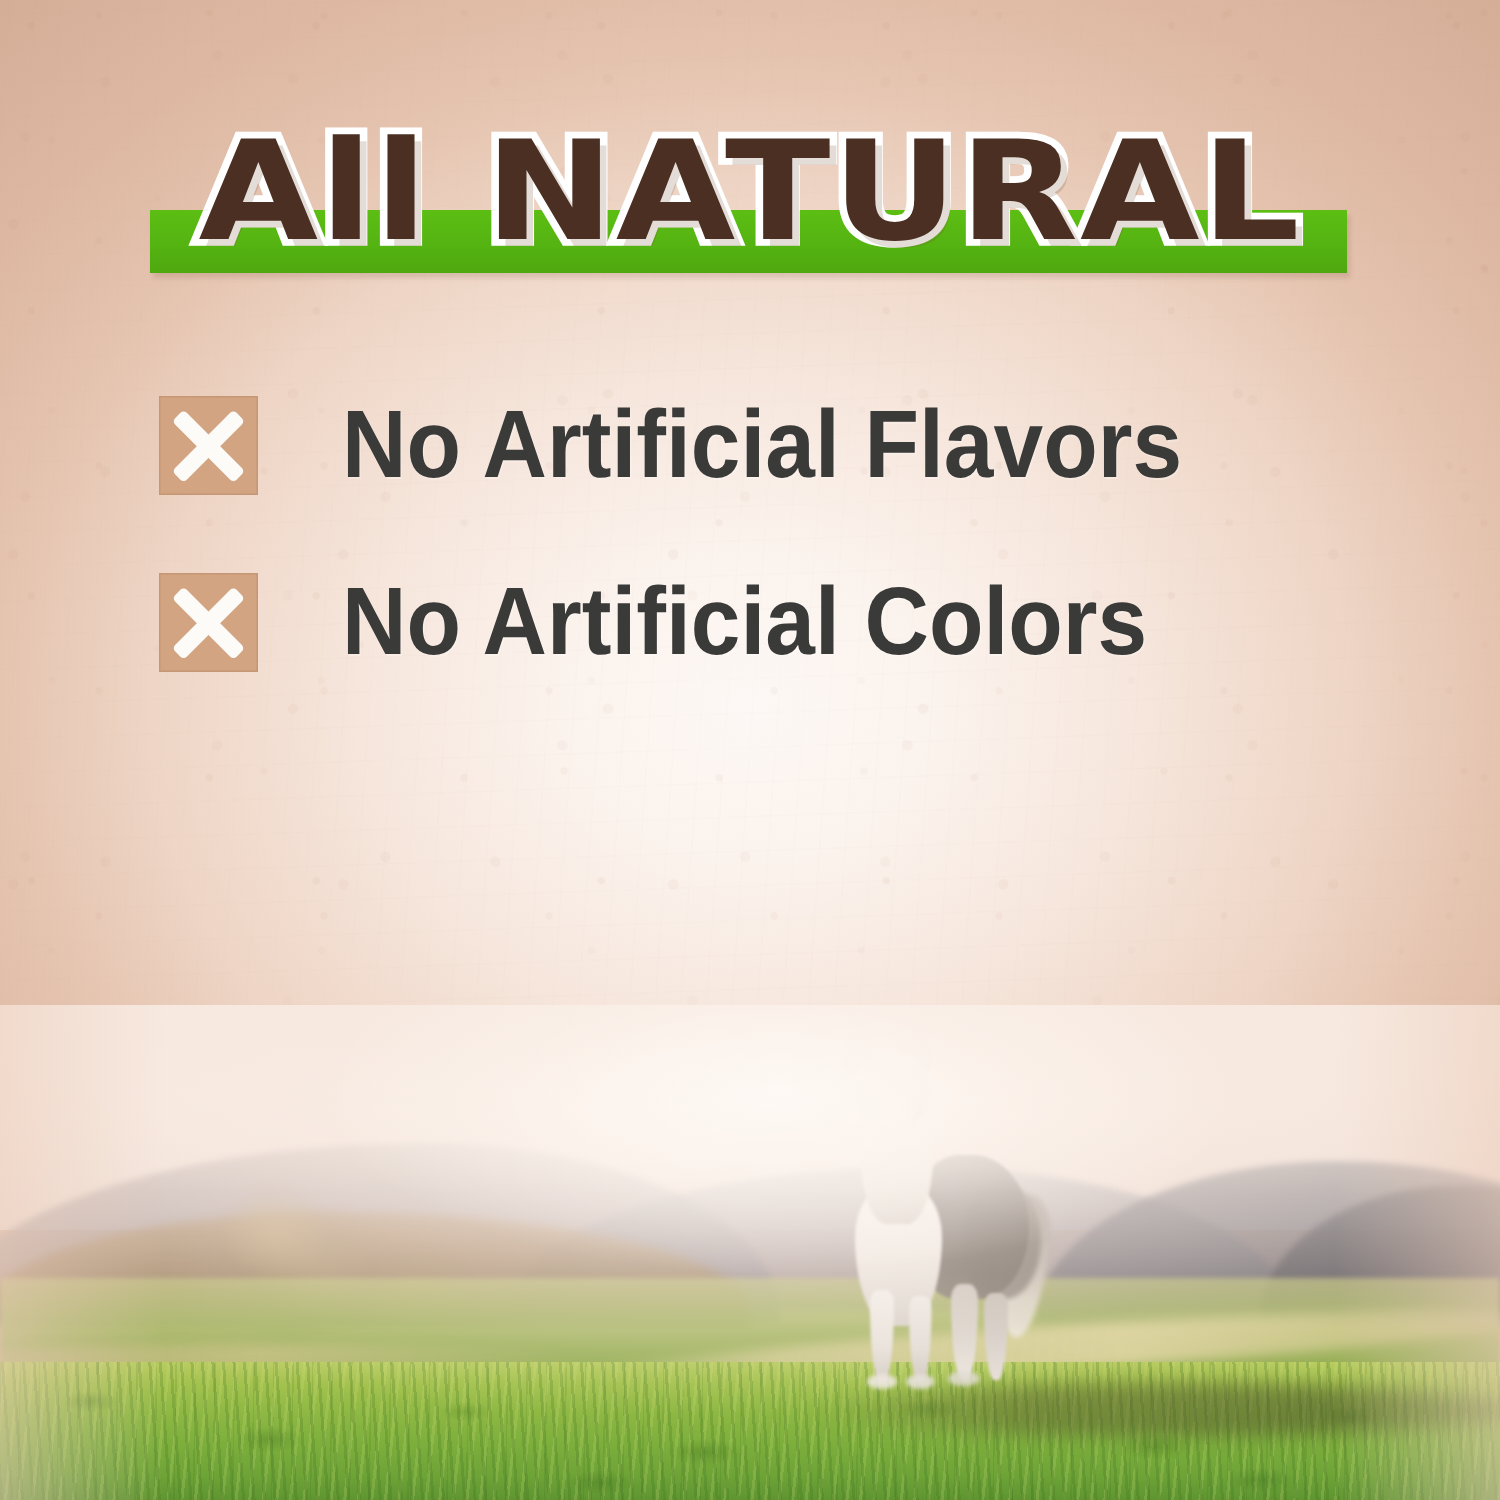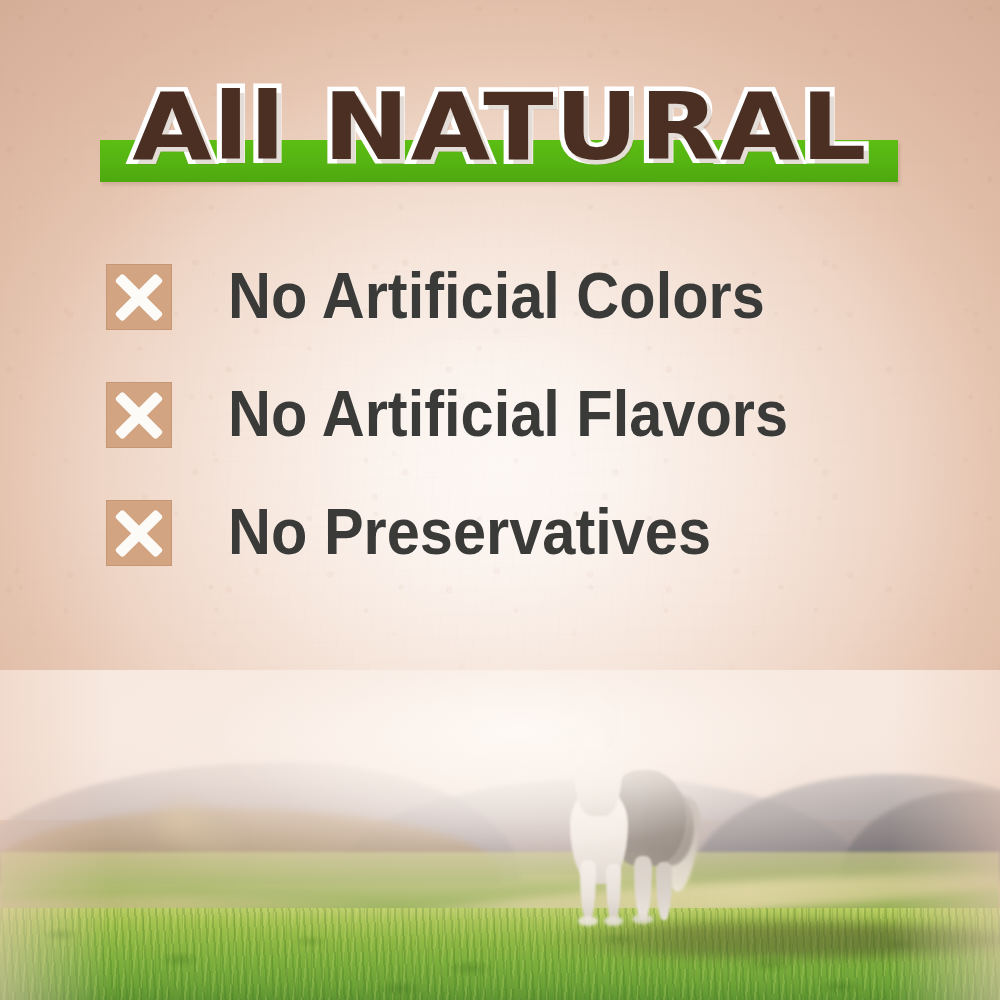--- a/index.html
+++ b/index.html
@@ -614,38 +614,29 @@
 
   <div class="list">
 
     <div class="list-row">
       <div class="row-box">
         <div class="x-mark">
             <span class="a"></span>
             <span class="b"></span>
           </div>
       </div>
-      <div class="row-label">No Artificial Colors</div>
+      <div class="row-label">No Artificial Flavors</div>
     </div>
 
     <div class="list-row">
       <div class="row-box">
         <div class="x-mark">
             <span class="a"></span>
             <span class="b"></span>
           </div>
       </div>
-      <div class="row-label">No Artificial Flavors</div>
+      <div class="row-label">No Artificial Colors</div>
     </div>
 
-    <div class="list-row">
-      <div class="row-box">
-        <div class="x-mark">
-            <span class="a"></span>
-            <span class="b"></span>
-          </div>
-      </div>
-      <div class="row-label">No Preservatives</div>
-    </div>
 
 
   </div>
 </div>
 
 </body></html>

